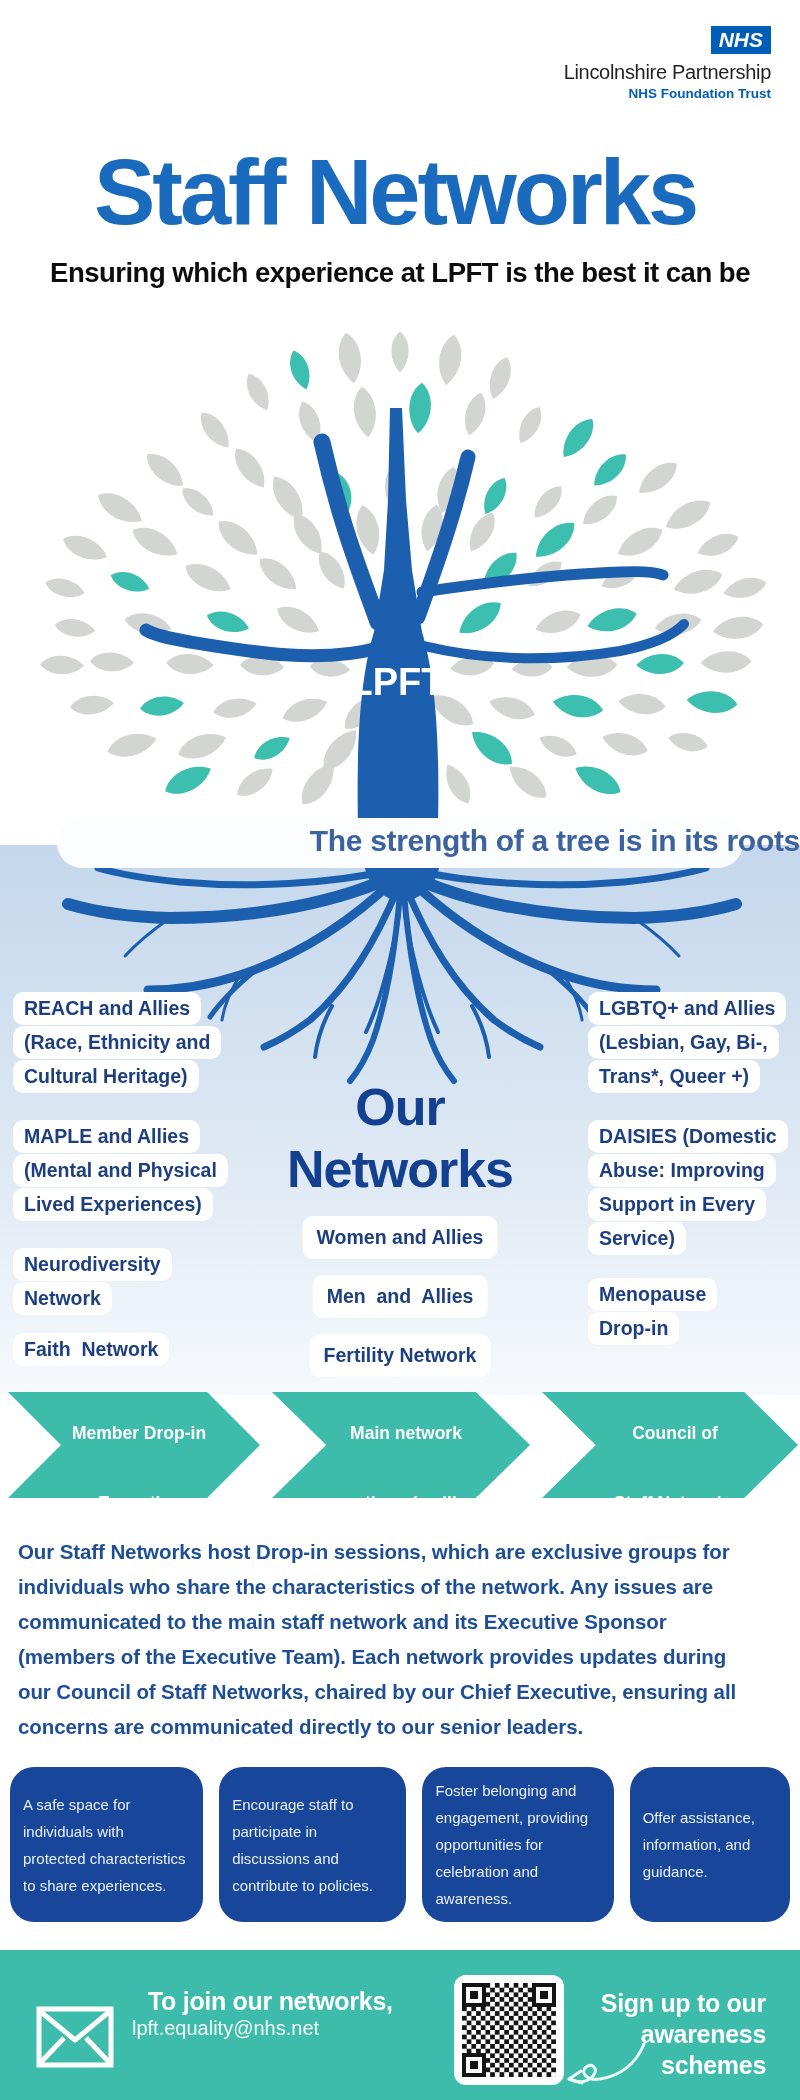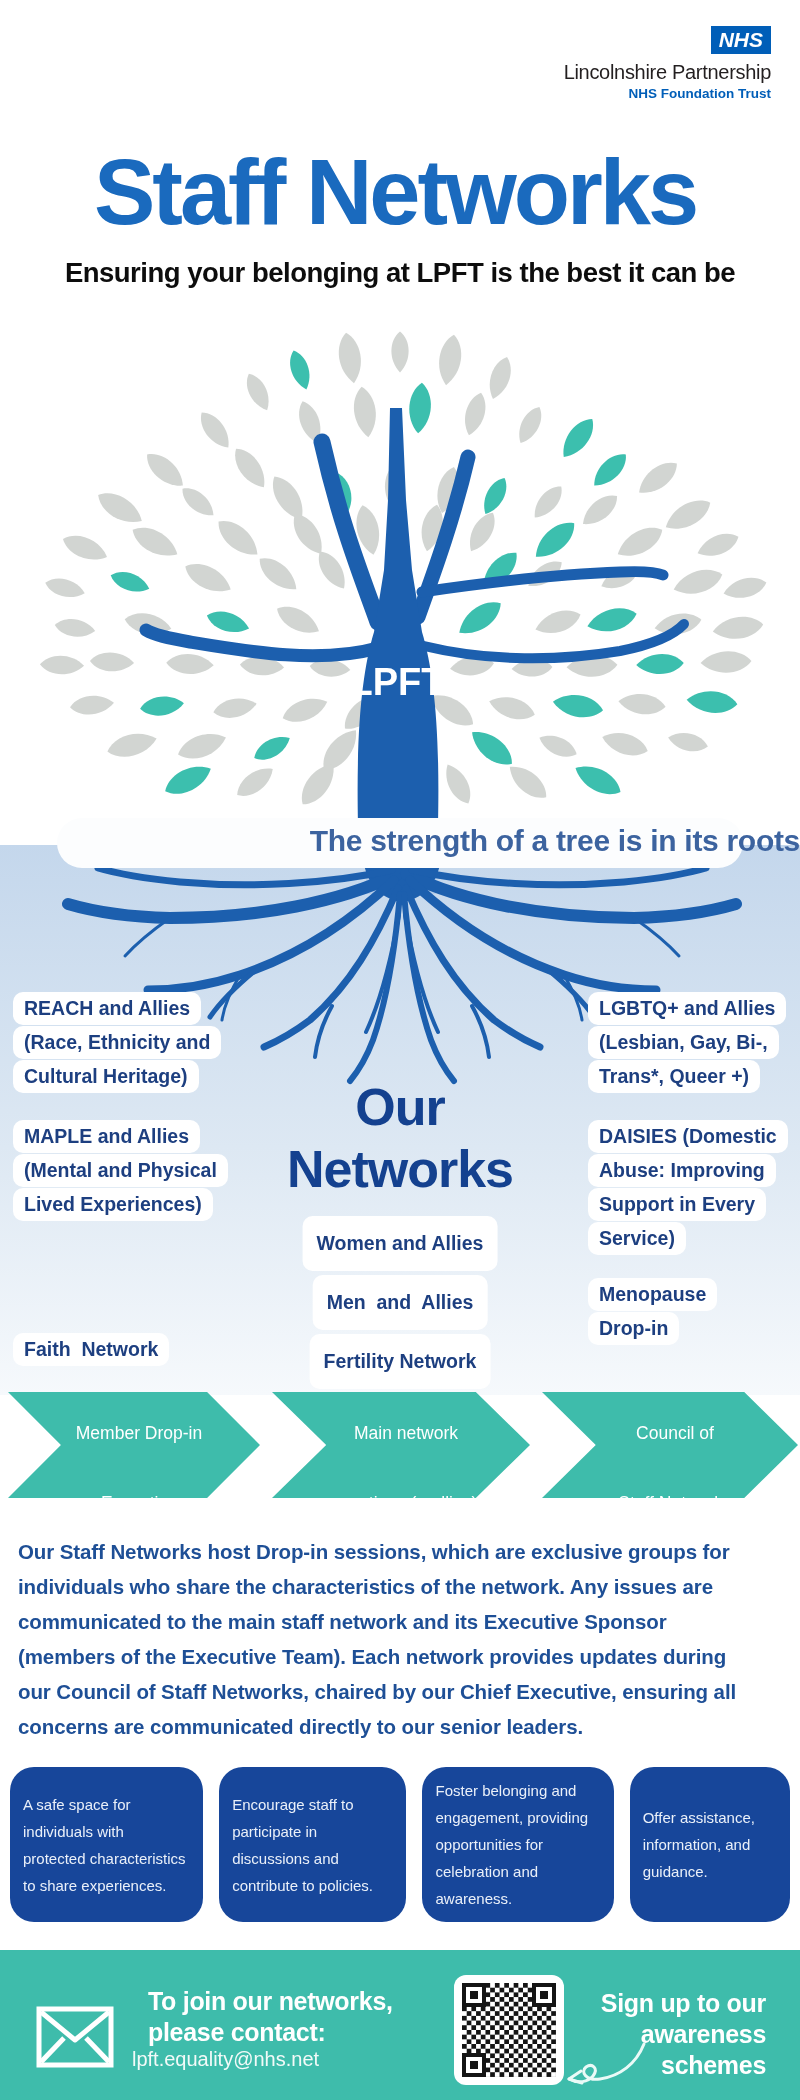--- a/index.html
+++ b/index.html
@@ -34,32 +34,32 @@
   .band-text{position:absolute;top:824px;left:0;right:0;text-align:right;z-index:4;
     font-size:30px;font-weight:700;color:#3c639f;letter-spacing:-0.3px;}
 
   
   .pill-group{position:absolute;z-index:6;}
   .col-left{left:13px;}
   .col-right{left:588px;}
   .pill{display:table;background:#fff;border-radius:10px;padding:1px 11px;margin-bottom:1px;
     font-size:19.5px;font-weight:600;color:var(--navy);line-height:31px;white-space:pre;}
   .center-pill{position:absolute;left:50%;transform:translateX(-50%);z-index:6;background:#fff;
-    border-radius:10px;padding:12px 14px;font-size:19.5px;font-weight:600;color:var(--navy);
+    border-radius:10px;padding:6px 14px;font-size:19.5px;font-weight:600;color:var(--navy);
     line-height:31px;white-space:pre;}
   .net-heading{position:absolute;top:1076px;left:0;right:0;text-align:center;z-index:6;
     font-size:52px;line-height:62px;font-weight:700;color:var(--heading-navy);letter-spacing:-1px;}
 
   
   .arrows{position:absolute;top:1392px;left:0;width:800px;height:106px;z-index:6;}
   .arrow{position:absolute;top:0;height:106px;background:var(--teal);
     clip-path:polygon(0% 0%,79% 0%,100% 50%,79% 100%,0% 100%,21% 50%);
     display:flex;flex-direction:column;justify-content:center;align-items:center;
     padding:0 34px 0 44px;}
-  .arrow-line{color:#fff;font-size:17.5px;font-weight:400;line-height:24px;text-align:left;white-space:pre;margin-top:46px;}
+  .arrow-line{color:#fff;font-size:17.5px;font-weight:700;line-height:24px;text-align:left;white-space:pre;margin-top:46px;}
 
   
   .description{position:absolute;top:1534px;left:18px;width:746px;z-index:6;
     font-size:20.5px;font-weight:600;color:var(--para-navy);line-height:35px;letter-spacing:-0.1px;}
 
   
   .cards{position:absolute;top:1767px;left:10px;width:780px;height:152px;z-index:6;
     display:grid;grid-template-columns:1fr 0.97fr 0.99fr 0.83fr;gap:16px;}
   .card{background:var(--card-blue);border-radius:24px;color:#eaf0f9;font-size:15px;
     line-height:27px;font-weight:400;padding:10px 13px;display:flex;align-items:center;}
@@ -86,21 +86,21 @@
 
 <div class="poster">
 
   <div class="nhs-block">
     <span class="nhs-box">NHS</span>
     <div class="org-name">Lincolnshire Partnership</div>
     <div class="org-sub">NHS Foundation Trust</div>
   </div>
 
   <div class="title">Staff Networks</div>
-  <div class="subtitle">Ensuring your belonging at LPFT is the best it can be</div>
+  <div class="subtitle">Ensuring which experience at LPFT is the best it can be</div>
 
   <div class="grad-bg"></div>
 
   <svg class="tree-svg" width="800" height="495" viewBox="0 0 800 495">
     <defs>
       <path id="leaf" d="M0,-24 C13,-14 14,10 0,24 C-14,10 -13,-14 0,-24 Z"></path>
     </defs>
     <g id="canopy">
         <use href="#leaf" xlink:href="#leaf" transform="translate(300 40) rotate(-18.2) scale(0.85)" fill="#3cbfae"></use>
         <use href="#leaf" xlink:href="#leaf" transform="translate(350 28) rotate(-9.0) scale(1.06)" fill="#d2d5d2"></use>
@@ -239,20 +239,24 @@
   <div class="pill-group col-left" style="top:992px">
     <div class="pill">REACH and Allies</div>
     <div class="pill">(Race, Ethnicity and</div>
     <div class="pill">Cultural Heritage)</div>
   </div>
   <div class="pill-group col-left" style="top:1120px">
     <div class="pill">MAPLE and Allies</div>
     <div class="pill">(Mental and Physical</div>
     <div class="pill">Lived Experiences)</div>
   </div>
+  <div class="pill-group col-left" style="top:1248px">
+    <div class="pill">Neurodiversity</div>
+    <div class="pill">Network</div>
+  </div>
   <div class="pill-group col-left" style="top:1333px">
     <div class="pill">Faith  Network</div>
   </div>
 
   <div class="pill-group col-right" style="top:992px">
     <div class="pill">LGBTQ+ and Allies</div>
     <div class="pill">(Lesbian, Gay, Bi-,</div>
     <div class="pill">Trans*, Queer +)</div>
   </div>
   <div class="pill-group col-right" style="top:1120px">
@@ -299,21 +303,20 @@
   </div>
 
   <div class="footer">
     <svg class="envelope" width="78" height="62" viewBox="0 0 78 62">
       <rect x="3" y="3" width="72" height="56" fill="none" stroke="#ffffff" stroke-width="5"></rect>
       <path d="M5,6 L39,34 L73,6" fill="none" stroke="#ffffff" stroke-width="5" stroke-linejoin="round"></path>
       <path d="M5,56 L28,32 M73,56 L50,32" fill="none" stroke="#ffffff" stroke-width="5"></path>
     </svg>
     <div class="contact">
       <div class="contact-line">To join our networks,</div>
-      <div class="contact-line">please contact:</div>
       <div class="contact-email">lpft.equality@nhs.net</div>
     </div>
     <div class="qr">
       <div class="qr-grid">
         <div class="finder f-tl"></div>
         <div class="finder f-tr"></div>
         <div class="finder f-bl"></div>
       </div>
     </div>
     <div class="signup">

